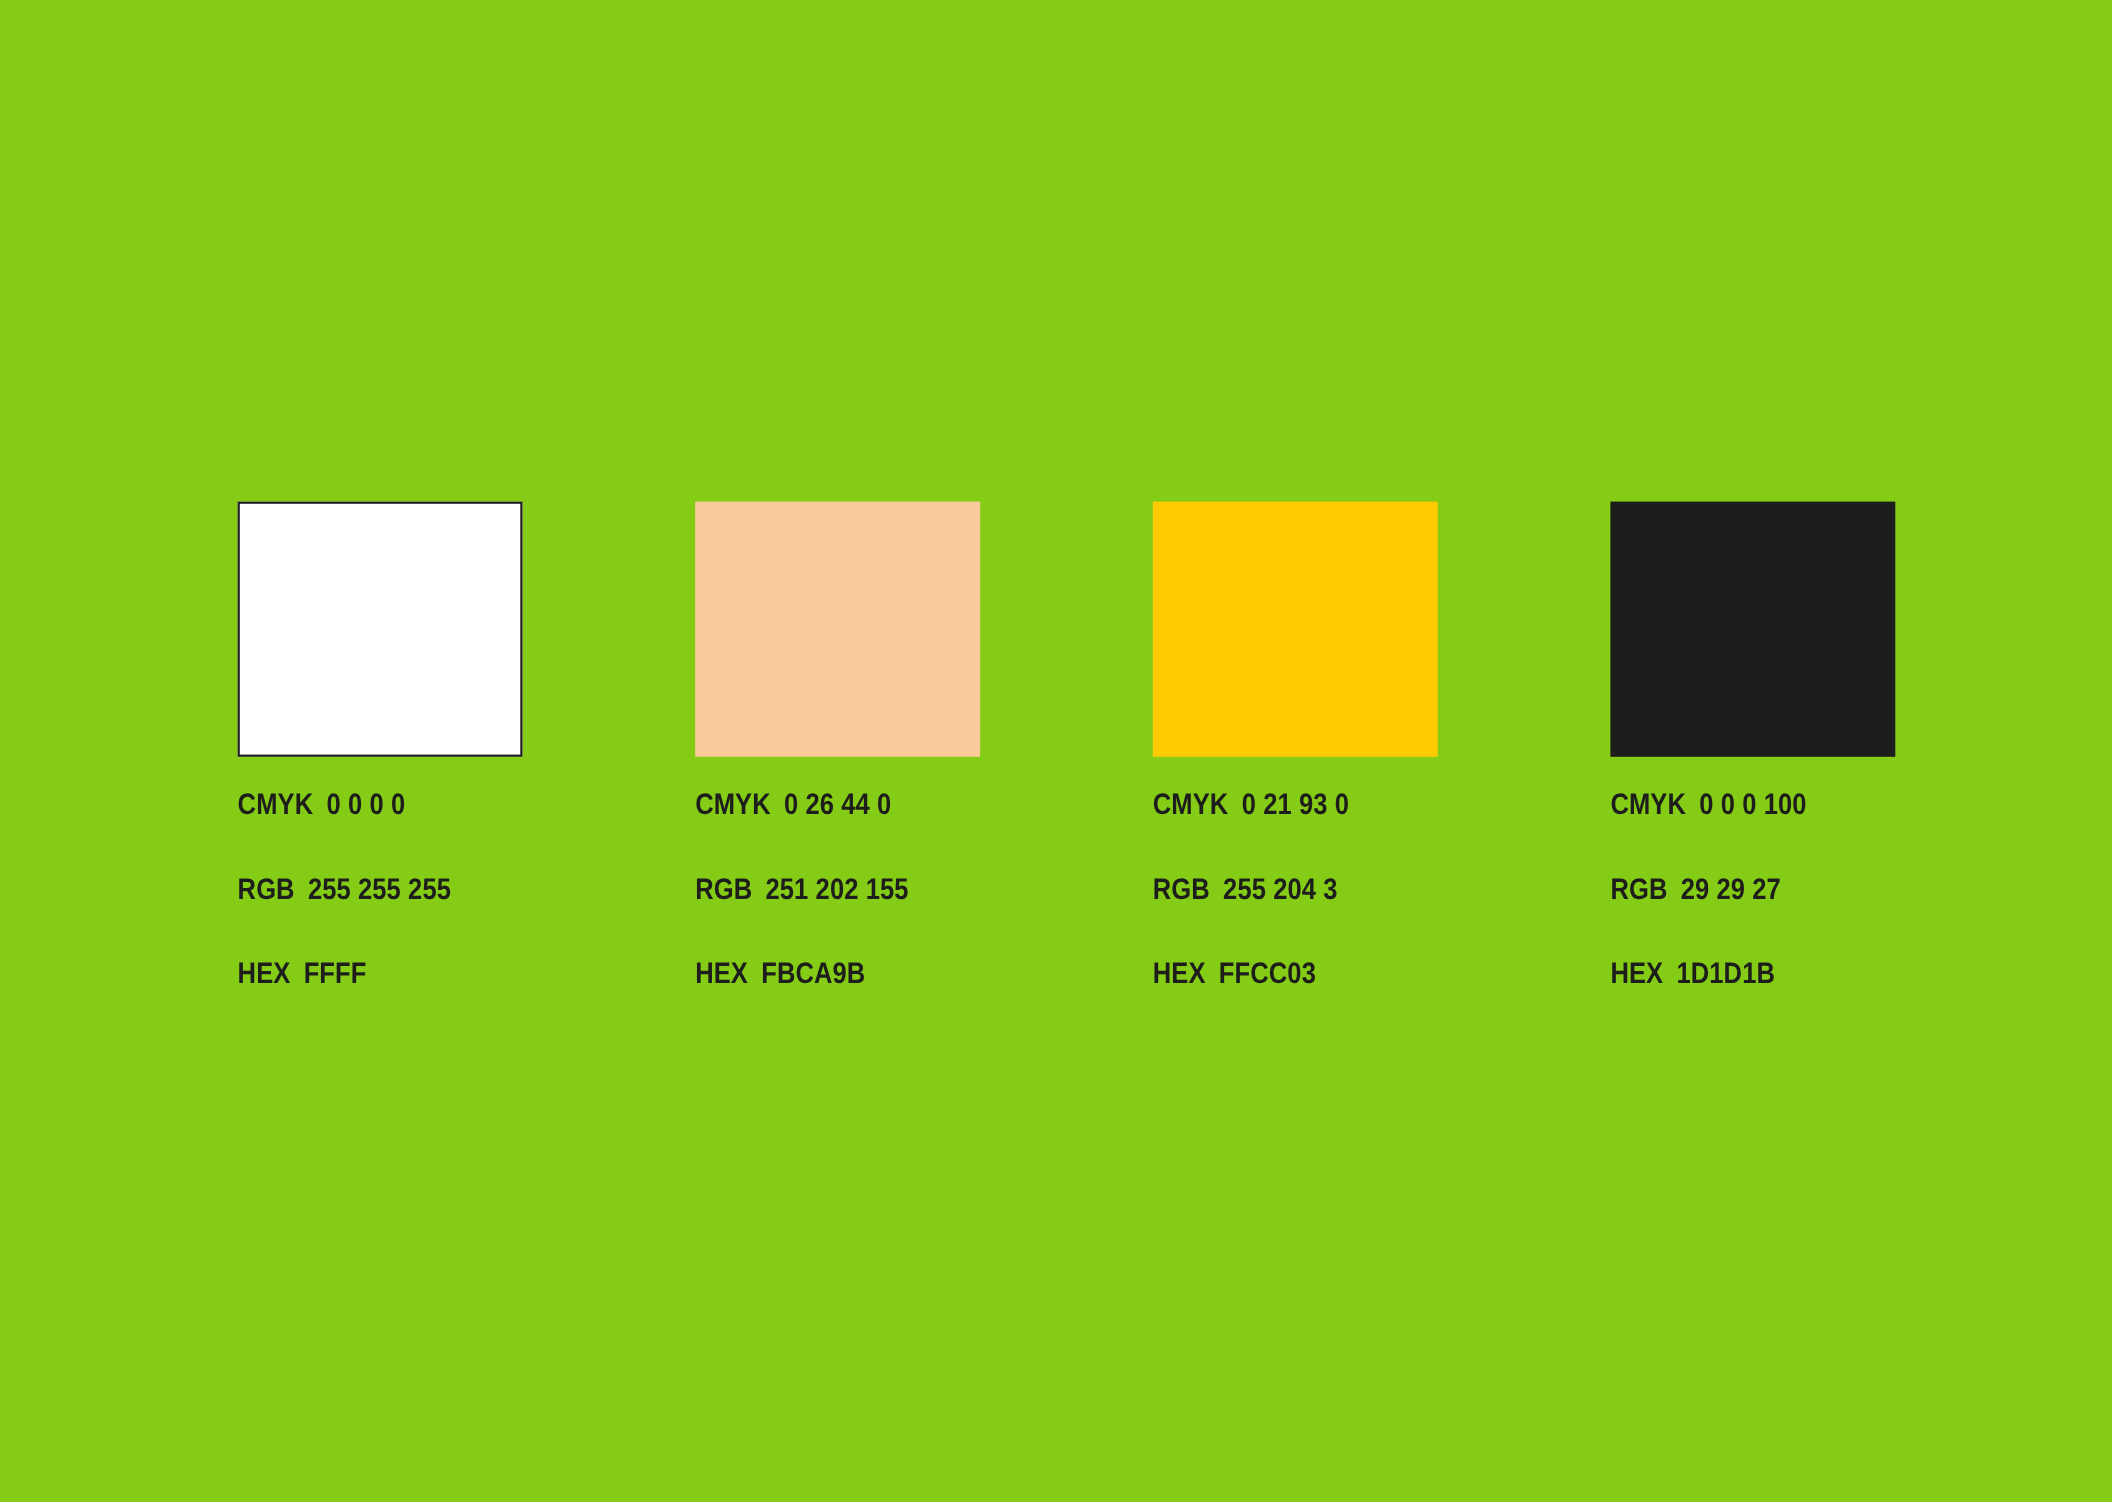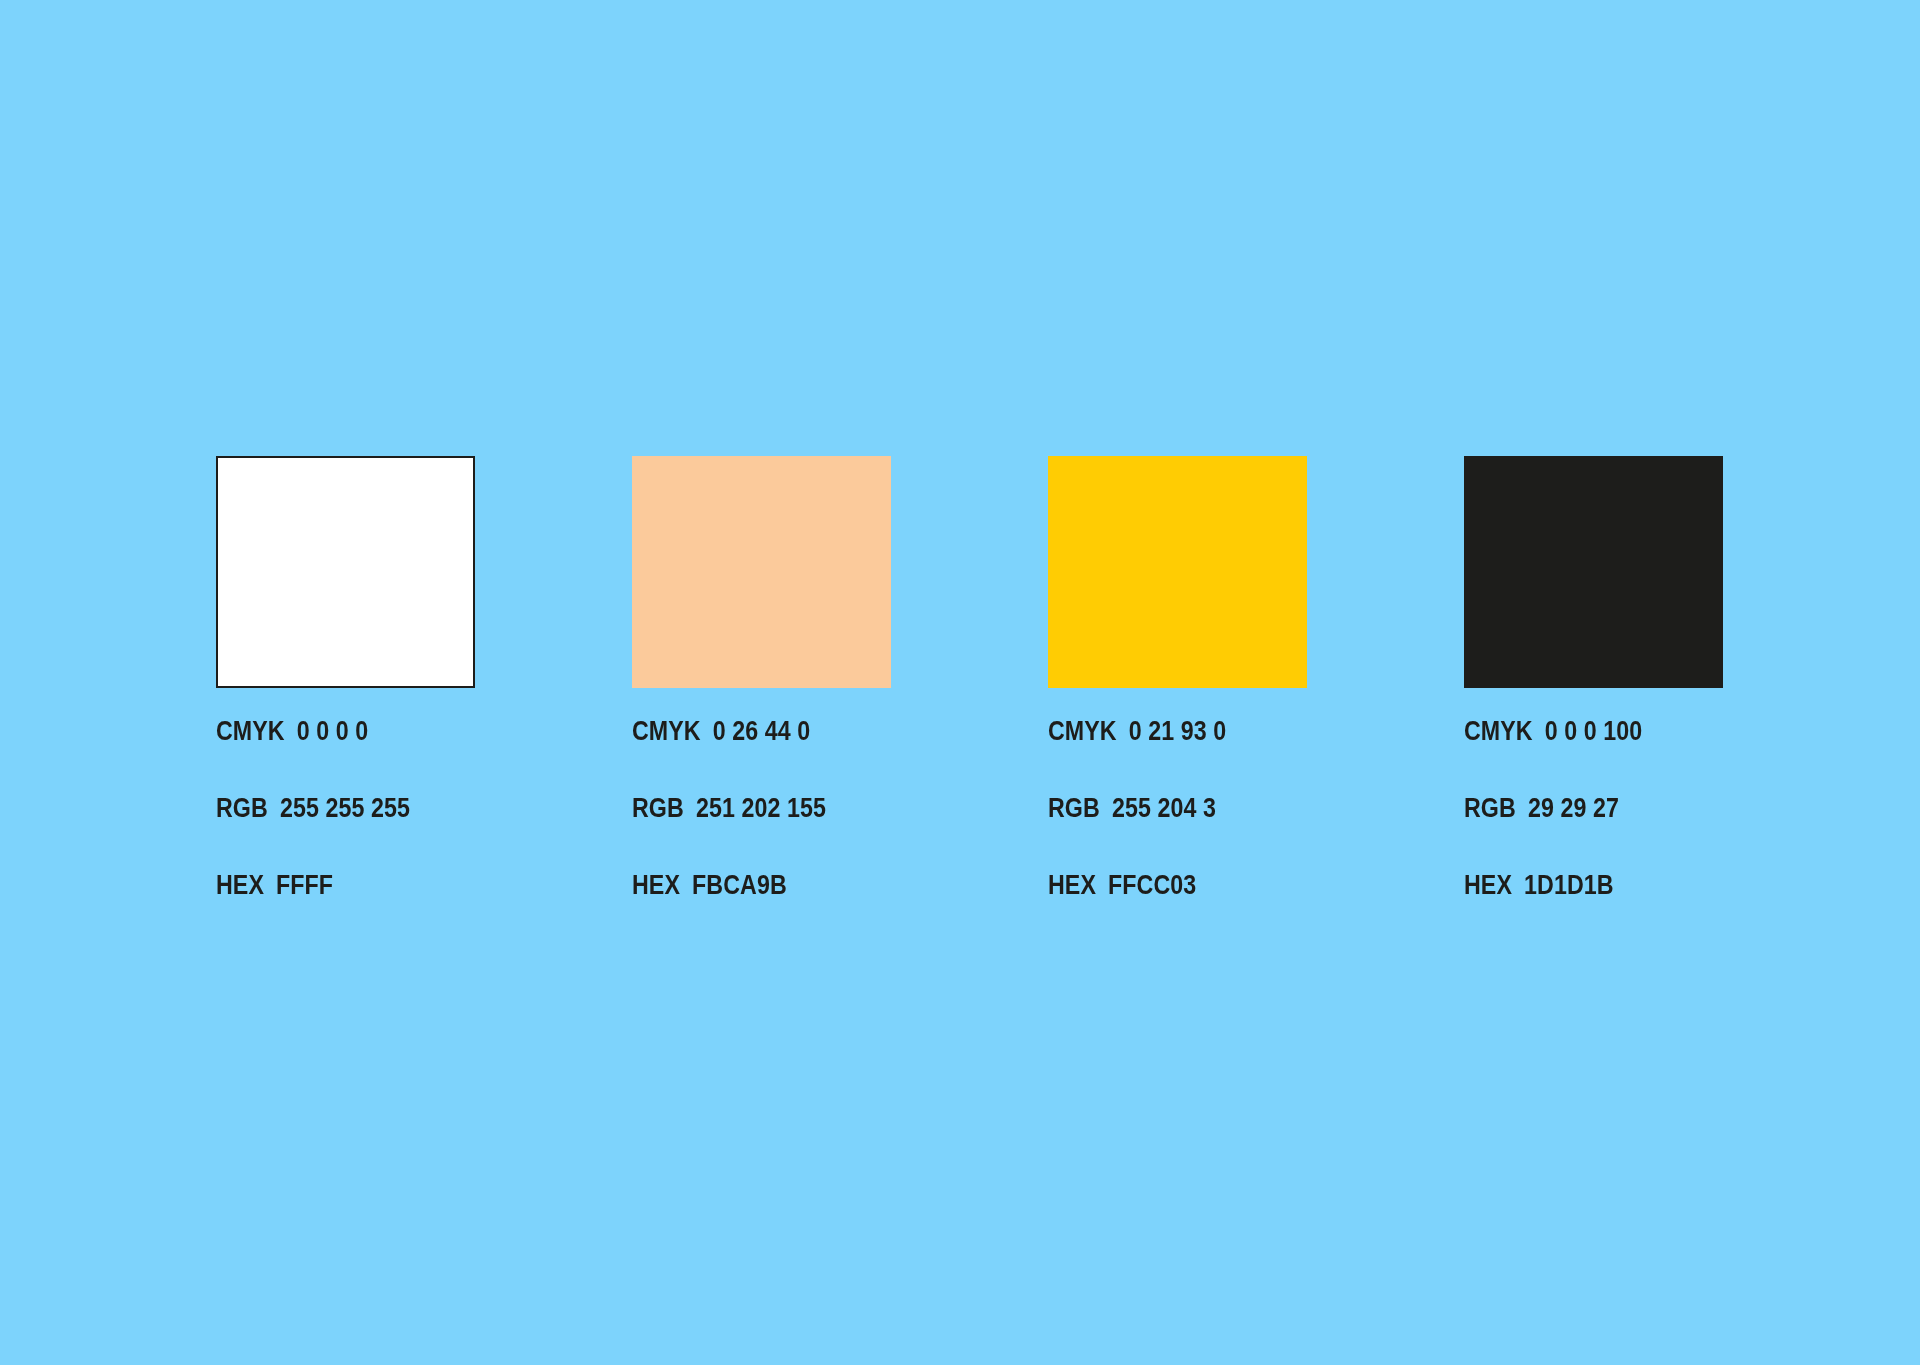--- a/index.html
+++ b/index.html
@@ -11,21 +11,21 @@
     width: 1920px;
     height: 1365px;
     background: #ffffff;
     font-family: "Liberation Sans", "DejaVu Sans", sans-serif;
     overflow: hidden;
   }
   .palette-sheet {
     position: relative;
     width: 1920px;
     height: 1365px;
-    background: #7dd3fc;
+    background: #84cc16;
   }
   .swatch-row {
     position: absolute;
     left: 216px;
     top: 456px;
     display: flex;
     flex-direction: row;
     align-items: flex-start;
   }
   .swatch-card {

